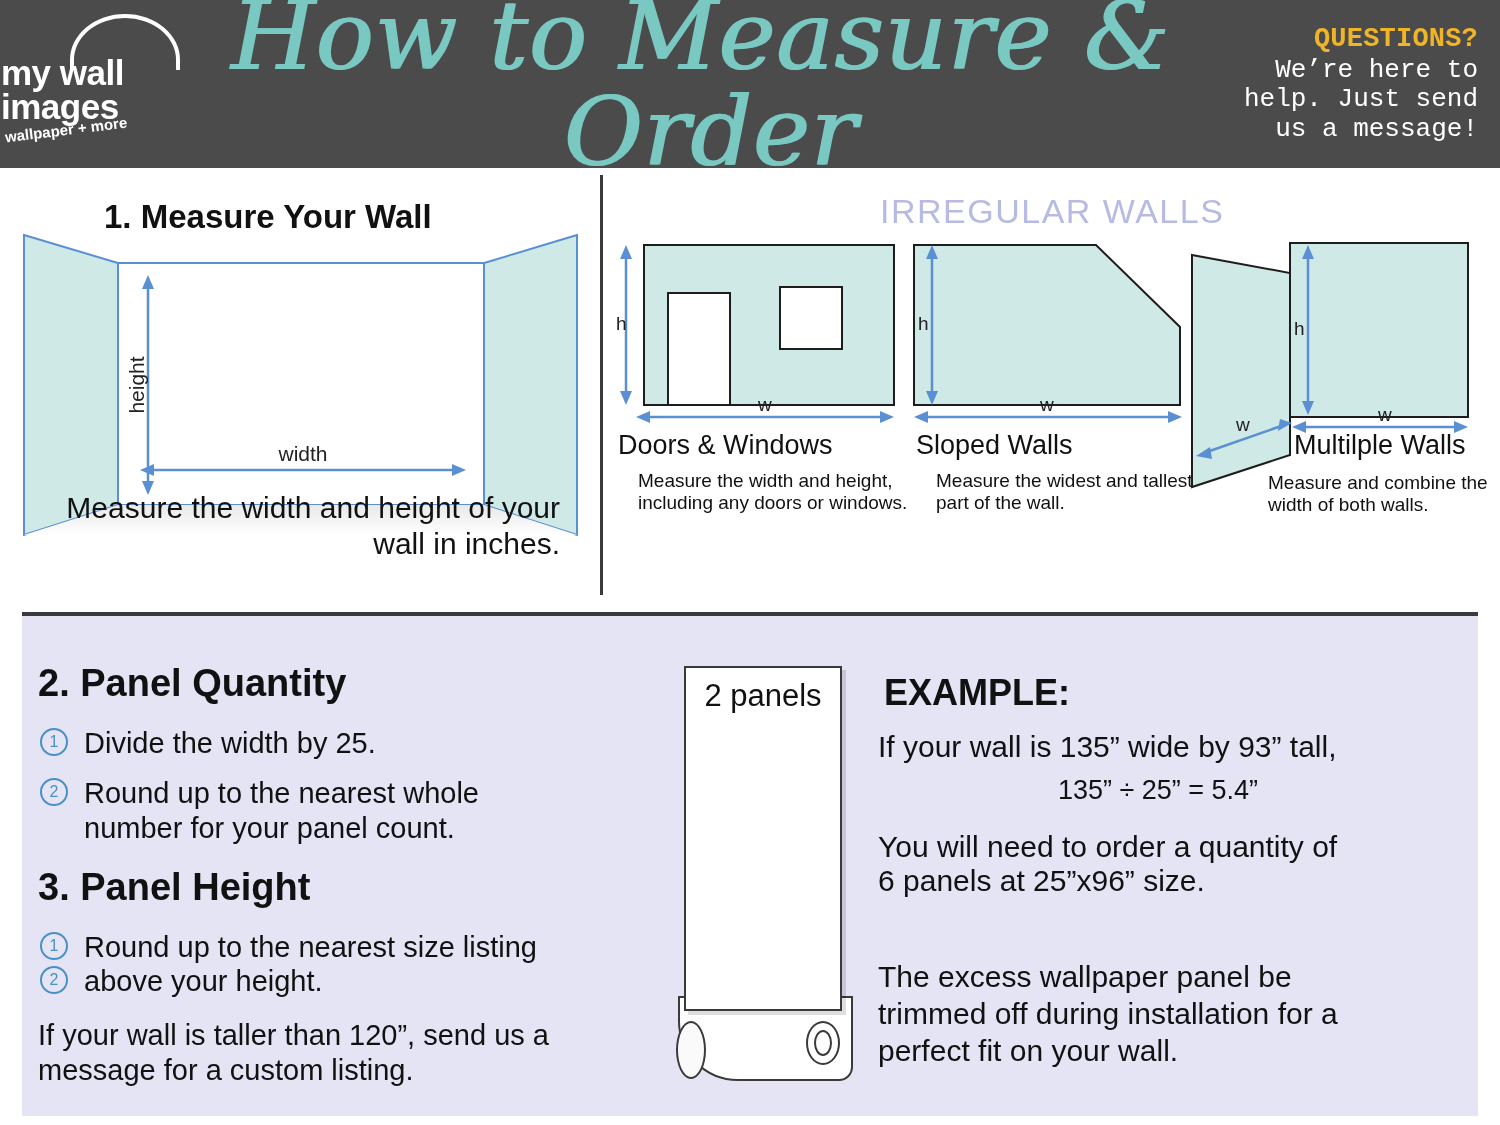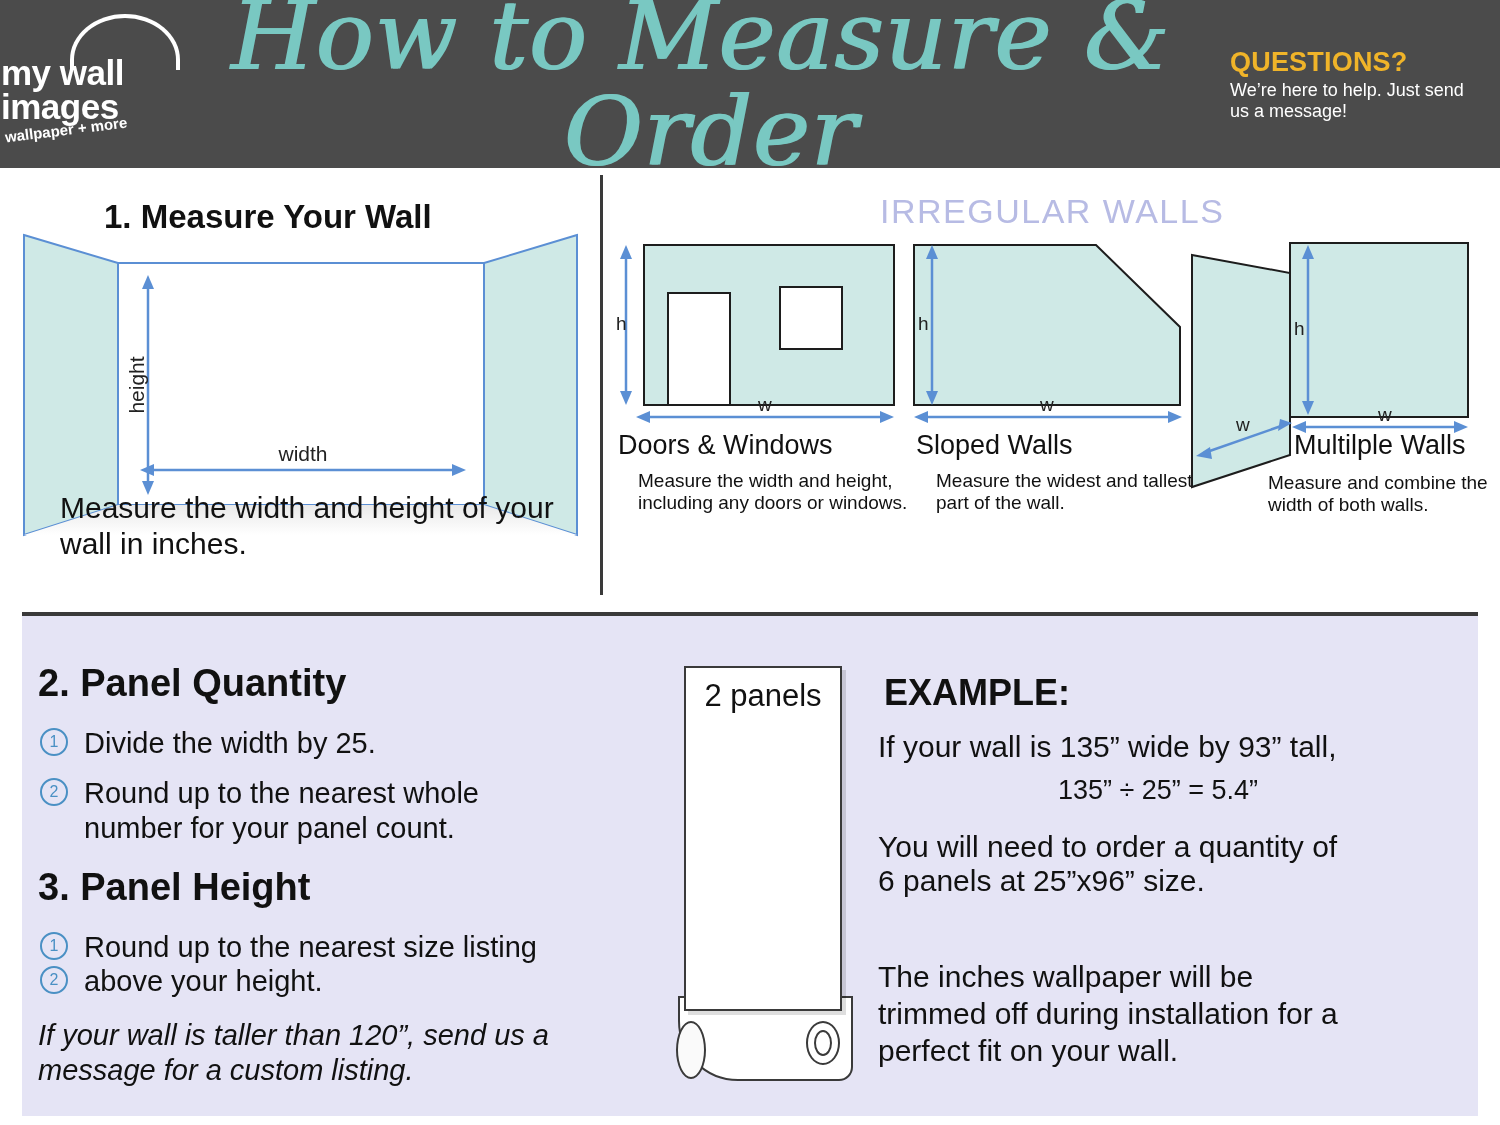--- a/index.html
+++ b/index.html
@@ -44,24 +44,24 @@
     font-family: "DejaVu Serif", serif;
     font-style: italic;
     font-size: 96px;
     color: #79c8c2;
     letter-spacing: 1px;
     line-height: 1;
     margin-left: -20px;
     text-shadow: 2px 0 0 #79c8c2;
   }
   .questions {
-    width: 270px; padding-right: 14px; text-align: left;
+    width: 270px; padding-right: 22px; text-align: right; font-family: Liberation Mono, monospace;
   }
   .q-head { color: #f0b429; font-size: 27px; font-weight: bold; letter-spacing: 0.2px; }
-  .q-body { color: #ffffff; font-size: 18px; line-height: 1.12; margin-top: 2px; }
+  .q-body { color: #ffffff; font-size: 26px; line-height: 1.12; margin-top: 2px; }
 
   
   .top-section {
     position: absolute; left: 0; top: 168px; width: 1500px; height: 440px;
     background: #ffffff;
   }
   .divider-v {
     position: absolute; left: 600px; top: 175px; width: 3px; height: 420px;
     background: #3a3a3a;
   }
@@ -72,21 +72,21 @@
 
   .step1-title {
     position: absolute; left: 104px; top: 198px;
     font-size: 33px; font-weight: bold; color: #111;
   }
 
   
   .wall-illu { position: absolute; left: 18px; top: 205px; width: 565px; height: 345px; }
   .wall-caption {
     position: absolute; left: 60px; top: 490px; width: 500px;
-    text-align: left; font-size: 30px; color: #111; line-height: 1.2;
+    text-align: right; font-size: 30px; color: #111; line-height: 1.2;
   }
 
   .irregular-title {
     position: absolute; left: 880px; top: 192px;
     font-size: 34px; color: #b7bbe4; letter-spacing: 1.5px;
   }
 
   .irr { position: absolute; top: 235px; }
   .irr-label {
     position: absolute; font-size: 27px; color: #111;
@@ -109,21 +109,21 @@
     font-size: 38px; font-weight: bold; color: #111;
   }
   .bullet {
     position: absolute; width: 28px; height: 28px; border-radius: 50%;
     border: 2px solid #4a90c4; color: #4a90c4; font-size: 16px;
     display: flex; align-items: center; justify-content: center;
   }
   .btext {
     position: absolute; font-size: 29px; color: #111; line-height: 1.2;
   }
-  .btext.italic { font-style: italic; }
+  .btext.italic { }
 
   .example-title {
     position: absolute; left: 884px; top: 672px;
     font-size: 36px; font-weight: bold; color: #111;
   }
   .ex-line {
     position: absolute; font-size: 30px; color: #111; line-height: 1.25;
   }
 
   
@@ -280,15 +280,15 @@
   <div class="roll-end"></div>
   <div class="roll-spiral"></div>
   <div class="roll-spiral2"></div>
 </div>
 
 <div class="example-title">EXAMPLE:</div>
 <div class="ex-line" style="left:878px; top:728px; width:560px;">If your wall is 135” wide by 93” tall,</div>
 <div class="ex-line" style="left:878px; top:774px; width:560px; text-align:center; font-size:27px;">135” ÷ 25” = 5.4”</div>
 <div class="ex-line" style="left:878px; top:828px; width:560px;">You will need to order a quantity of</div>
 <div class="ex-line" style="left:878px; top:862px; width:560px;">6 panels at 25”x96” size.</div>
-<div class="ex-line" style="left:878px; top:958px; width:560px;">The inches wallpaper will be</div>
+<div class="ex-line" style="left:878px; top:958px; width:560px;">The excess wallpaper panel be</div>
 <div class="ex-line" style="left:878px; top:995px; width:560px;">trimmed off during installation for a</div>
 <div class="ex-line" style="left:878px; top:1032px; width:560px;">perfect fit on your wall.</div>
 
 </body></html>

